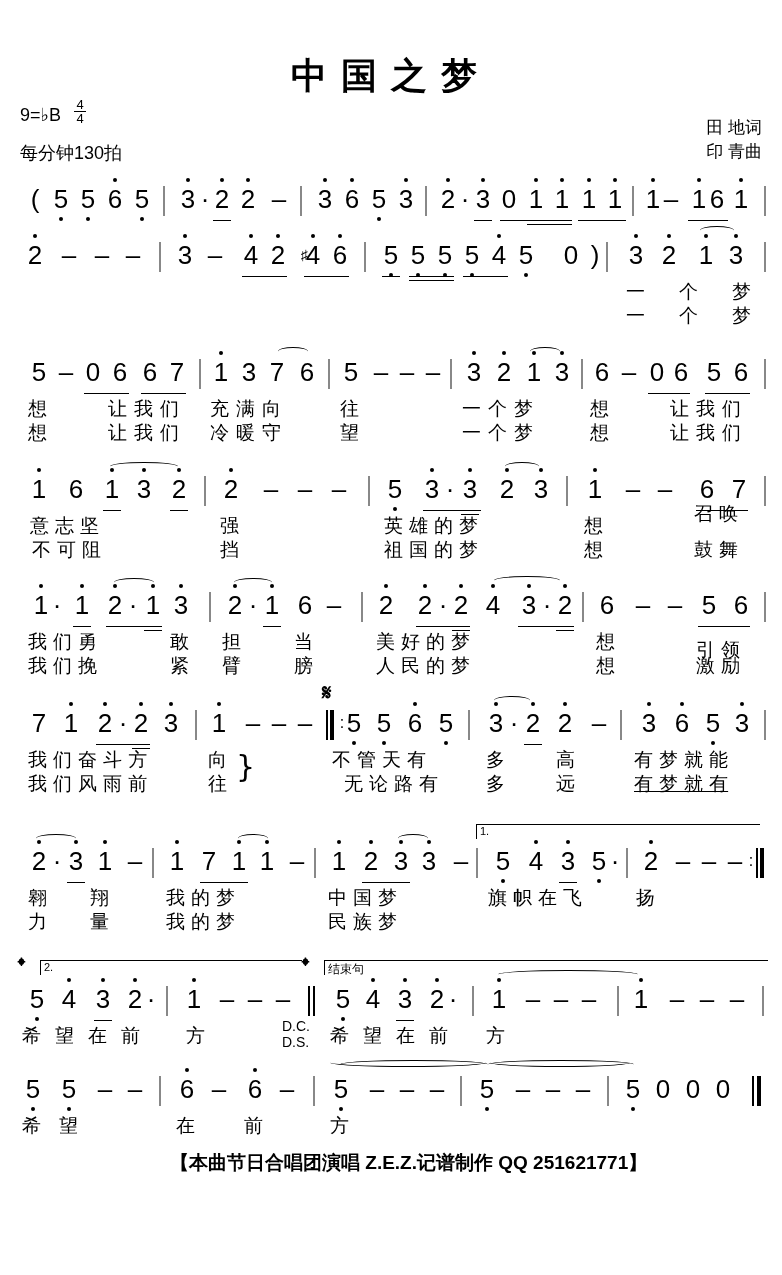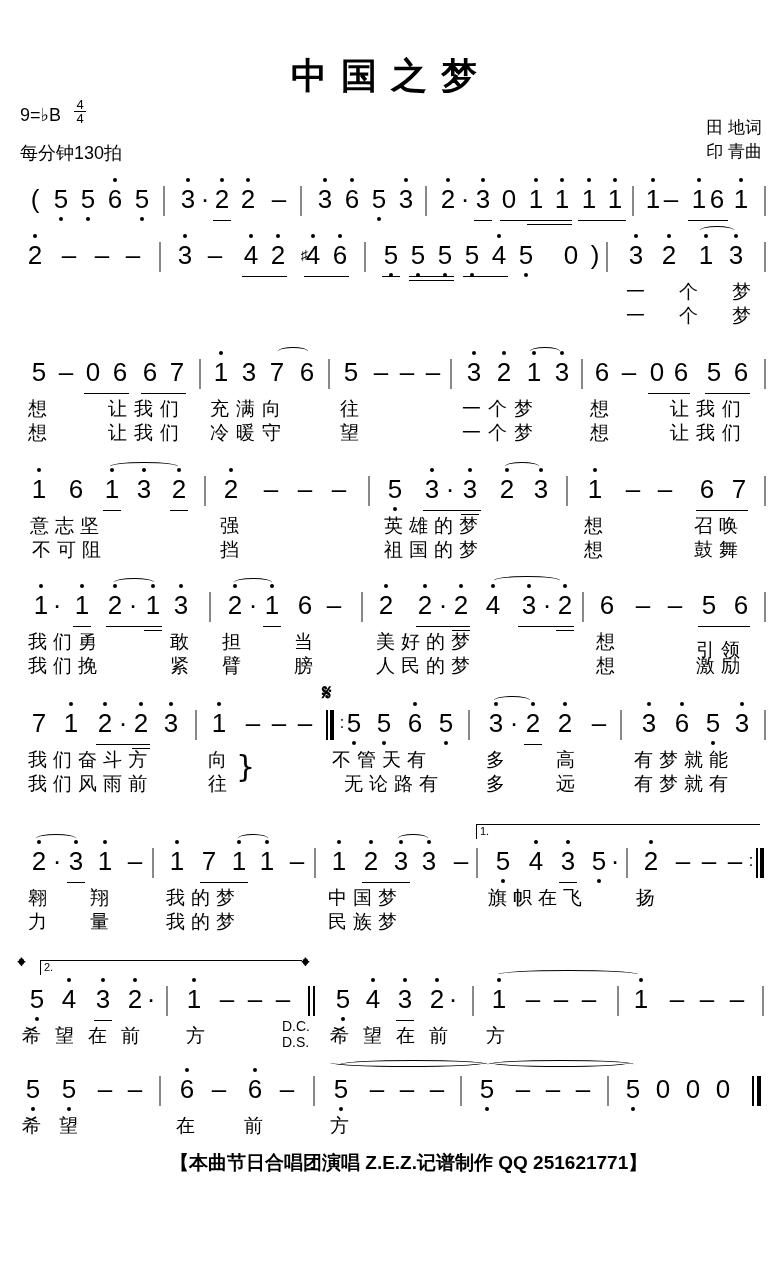--- a/index.html
+++ b/index.html
@@ -195,21 +195,21 @@
   <div class="n" style="left:624px;">–</div>
   <div class="n" style="left:656px;">–</div>
   <div class="n" style="left:698px;">6</div>
   <div class="n" style="left:730px;">7</div>
   <div class="ul" style="left:696px;width:52px;"></div>
   <div class="bar" style="left:764px;"></div>
   <div class="lyr" style="left:30px;top:40px;">意 志 坚</div>
   <div class="lyr" style="left:220px;top:40px;">强</div>
   <div class="lyr" style="left:384px;top:40px;">英 雄 的 梦</div>
   <div class="lyr" style="left:584px;top:40px;">想</div>
-  <div class="lyr" style="left:694px;top:40px;text-align:center;">召 唤</div>
+  <div class="lyr" style="left:694px;top:28px;text-align:center;">召 唤</div>
   <div class="lyr" style="left:32px;top:64px;">不 可 阻</div>
   <div class="lyr" style="left:220px;top:64px;">挡</div>
   <div class="lyr" style="left:384px;top:64px;">祖 国 的 梦</div>
   <div class="lyr" style="left:584px;top:64px;">想</div>
   <div class="lyr" style="left:694px;top:64px;">鼓 舞</div>
 </div>
 
 <div class="row" style="top:590px;">
   <div class="n" style="left:32px;">1<i class="hi"></i></div>
   <div class="n" style="left:48px;">·</div>
@@ -309,21 +309,21 @@
   <div class="lyr" style="left:332px;top:40px;">不 管 天 有</div>
   <div class="lyr" style="left:486px;top:40px;">多</div>
   <div class="lyr" style="left:556px;top:40px;">高</div>
   <div class="lyr" style="left:634px;top:40px;">有 梦 就 能</div>
   <div class="lyr" style="left:28px;top:64px;">我 们 风 雨 前</div>
   <div class="lyr" style="left:208px;top:64px;">往</div>
   <div class="lyr" style="left:236px;top:48px;font-size:30px;font-family:'DejaVu Sans',sans-serif;">}</div>
   <div class="lyr" style="left:344px;top:64px;">无 论 路 有</div>
   <div class="lyr" style="left:486px;top:64px;">多</div>
   <div class="lyr" style="left:556px;top:64px;">远</div>
-  <div class="lyr" style="left:634px;top:64px;">有 梦 就 有</div>
+  <div class="lyr" style="left:634px;top:64px;text-decoration:underline;">有 梦 就 有</div>
 </div>
 
 <div class="row" style="top:846px;">
   <div class="n" style="left:30px;">2<i class="hi"></i></div>
   <div class="n" style="left:48px;">·</div>
   <div class="n" style="left:67px;">3<i class="hi"></i></div>
   <div class="ul" style="left:67px;width:18px;"></div>
   <div class="slur" style="left:36px;top:-12px;width:40px;"></div>
   <div class="n" style="left:96px;">1<i class="hi"></i></div>
   <div class="n" style="left:126px;">–</div>
@@ -381,20 +381,21 @@
   <div class="n" style="left:126px;">2<i class="hi"></i></div>
   <div class="n" style="left:142px;">·</div>
   <div class="bar" style="left:166px;"></div>
   <div class="n" style="left:185px;">1<i class="hi"></i></div>
   <div class="n" style="left:218px;">–</div>
   <div class="n" style="left:246px;">–</div>
   <div class="n" style="left:274px;">–</div>
   <div class="sym" style="left:302px;top:-30px;font-size:20px;">𝄌</div>
   <div class="dbl" style="left:308px;"></div>
   <div class="dbl" style="left:313px;"></div>
+  <div class="volta" style="left:324px;top:-24px;width:440px;border-left:1px solid #000;font-size:12px;">结束句</div>
   <div class="n" style="left:334px;">5<i class="lo"></i></div>
   <div class="n" style="left:364px;">4<i class="hi"></i></div>
   <div class="n" style="left:396px;">3<i class="hi"></i></div>
   <div class="ul" style="left:396px;width:18px;"></div>
   <div class="n" style="left:428px;">2<i class="hi"></i></div>
   <div class="n" style="left:444px;">·</div>
   <div class="bar" style="left:472px;"></div>
   <div class="slur" style="left:498px;top:-14px;width:140px;"></div>
   <div class="n" style="left:490px;">1<i class="hi"></i></div>
   <div class="n" style="left:524px;">–</div>

